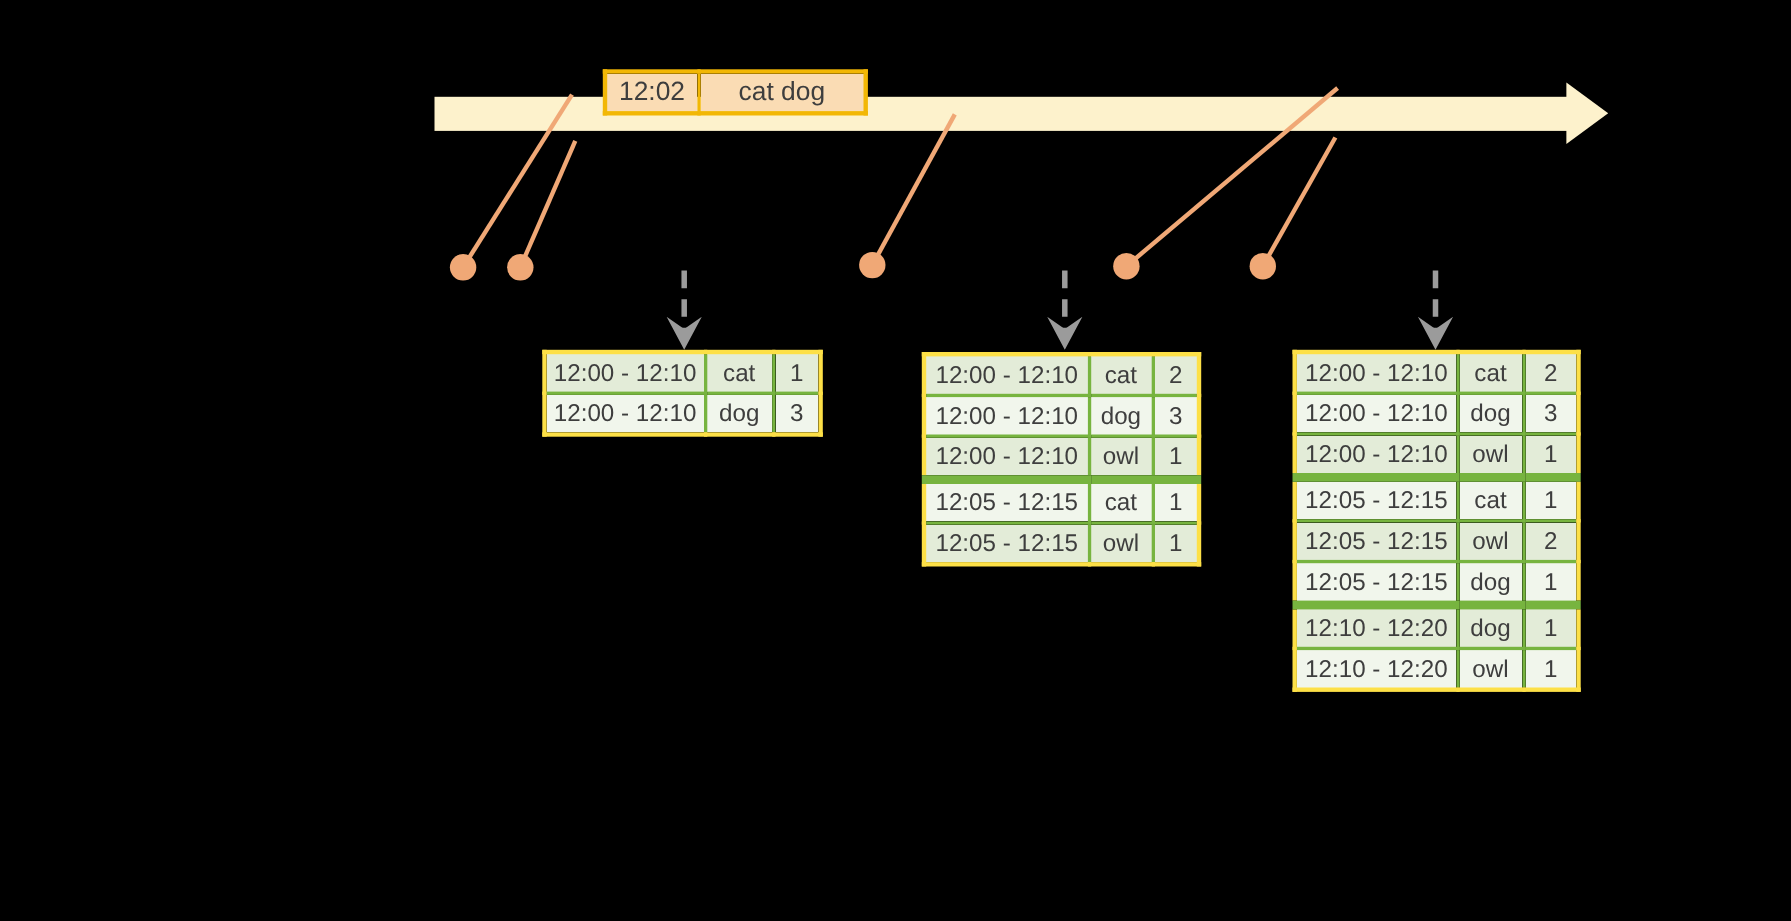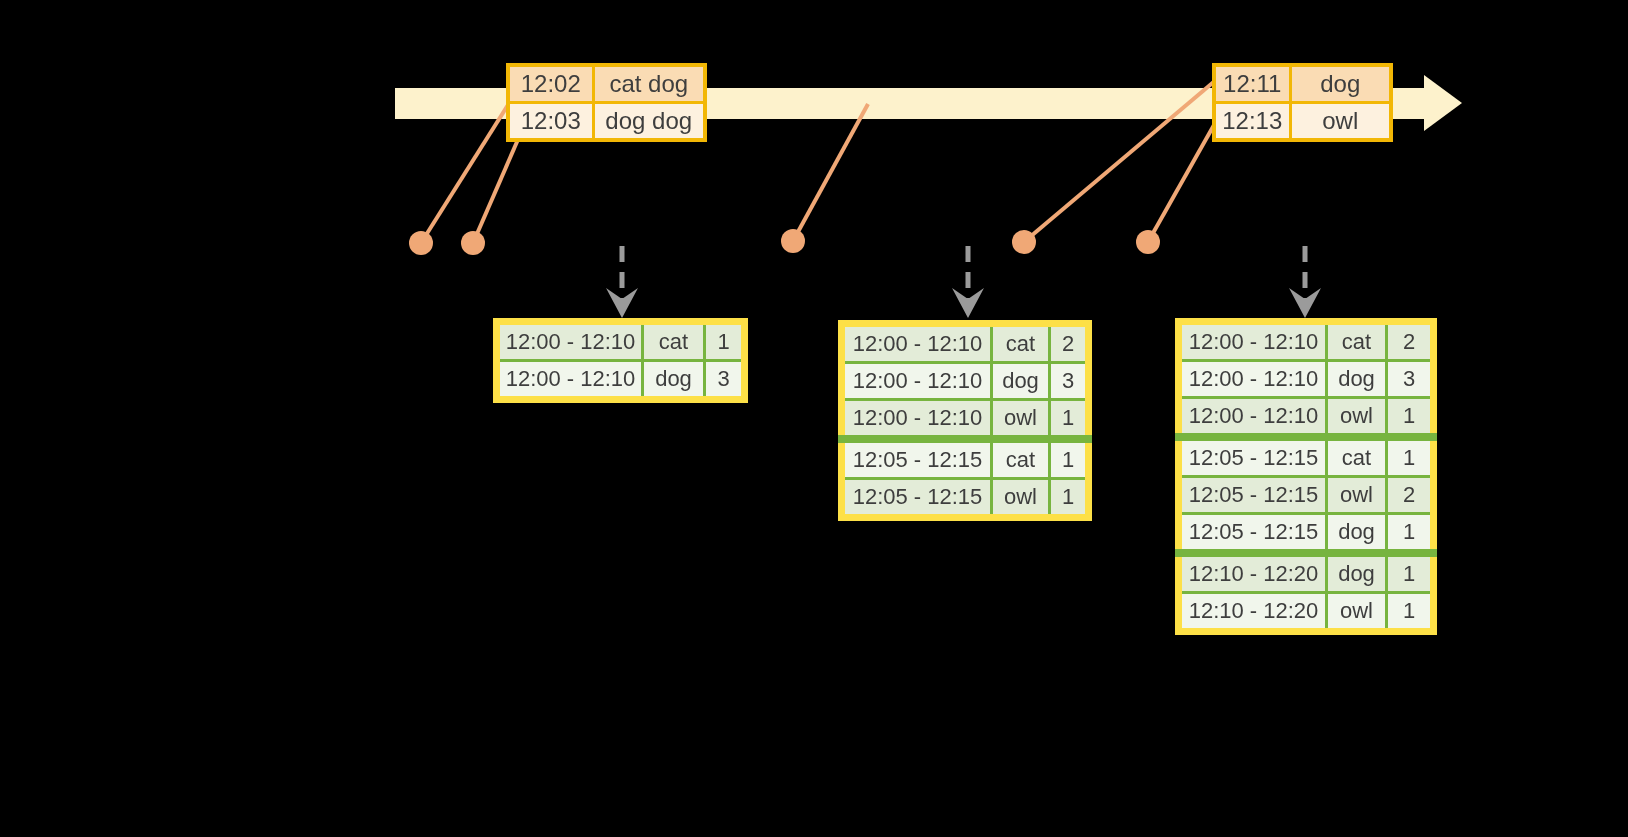--- a/index.html
+++ b/index.html
@@ -19,28 +19,28 @@
   }
 
   .overlay{position:absolute;left:0;top:0;pointer-events:none;}
 
   
   table{border-collapse:collapse;position:absolute;table-layout:fixed;}
   td{text-align:center;vertical-align:middle;overflow:hidden;white-space:nowrap;
      color:#3e3e3e;padding:0 4px;}
   .event{border:4px solid #f2b705;}
   .event td{border:3px solid #f2b705;height:34px;font-size:24px;}
-  .et1{left:506px;top:63px;width:201px;}
+  .et1{left:548px;top:63px;width:241px;}
   .et2{left:867px;top:83px;width:201px;}
   .et3{left:1212px;top:63px;width:181px;}
   .row-peach td{background:#fadcb4;}
   .row-cream td{background:#fdf1df;}
 
   
-  .result{border:7px solid #fde047;padding-left:39px;}
+  .result{border:4px solid #fde047;padding-left:39px;}
   .result td{border:3px solid #77b43f;height:34px;font-size:22px;}
   .gt1{left:493px;top:318px;width:255px;}
   .gt2{left:838px;top:320px;width:254px;}
   .gt3{left:1175px;top:318px;width:262px;}
   .row-dark td{background:#e3ecd8;}
   .row-light td{background:#f1f6ec;}
   .gsep td{border-top:8px solid #77b43f;}
 </style>
 </head>
 <body>
@@ -83,44 +83,24 @@
   <table class="event et1">
     <colgroup>
         <col style="width:85px">
         <col>
       </colgroup>
     <tbody>
         <tr class="row-peach">
       <td>12:02</td>
       <td>cat dog</td>
     </tr>
-    <tr class="row-cream">
-      <td>12:03</td>
-      <td>dog dog</td>
-    </tr>
-  </tbody>
-    </table>
-
-
-  <table class="event et3">
-    <colgroup>
-        <col style="width:76px">
-        <col>
-      </colgroup>
-    <tbody>
-        <tr class="row-peach">
-      <td>12:11</td>
-      <td>dog</td>
-    </tr>
-    <tr class="row-cream">
-      <td>12:13</td>
-      <td>owl</td>
-    </tr>
-  </tbody>
-    </table>
+  </tbody>
+    </table>
+
+
 
   <table class="result gt1">
     <colgroup>
         <col style="width:146px">
         <col style="width:62px">
         <col>
       </colgroup>
     <tbody>
         <tr class="row-dark">
       <td>12:00 - 12:10</td>

